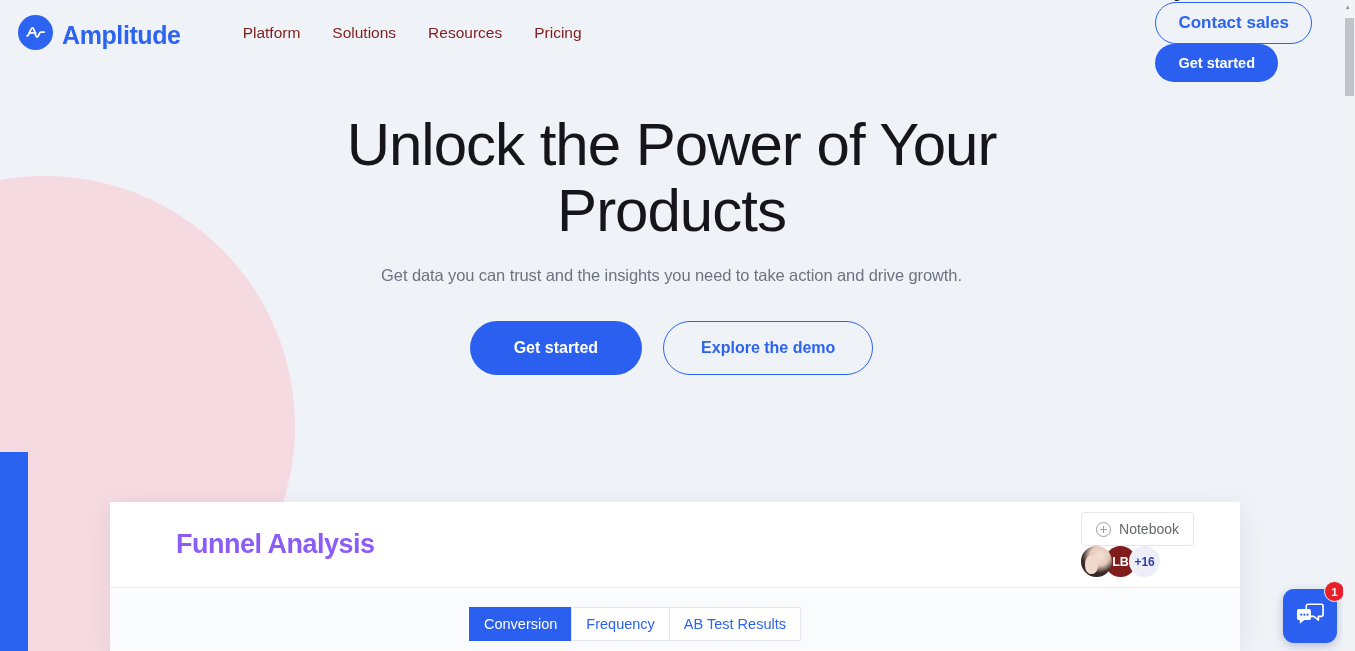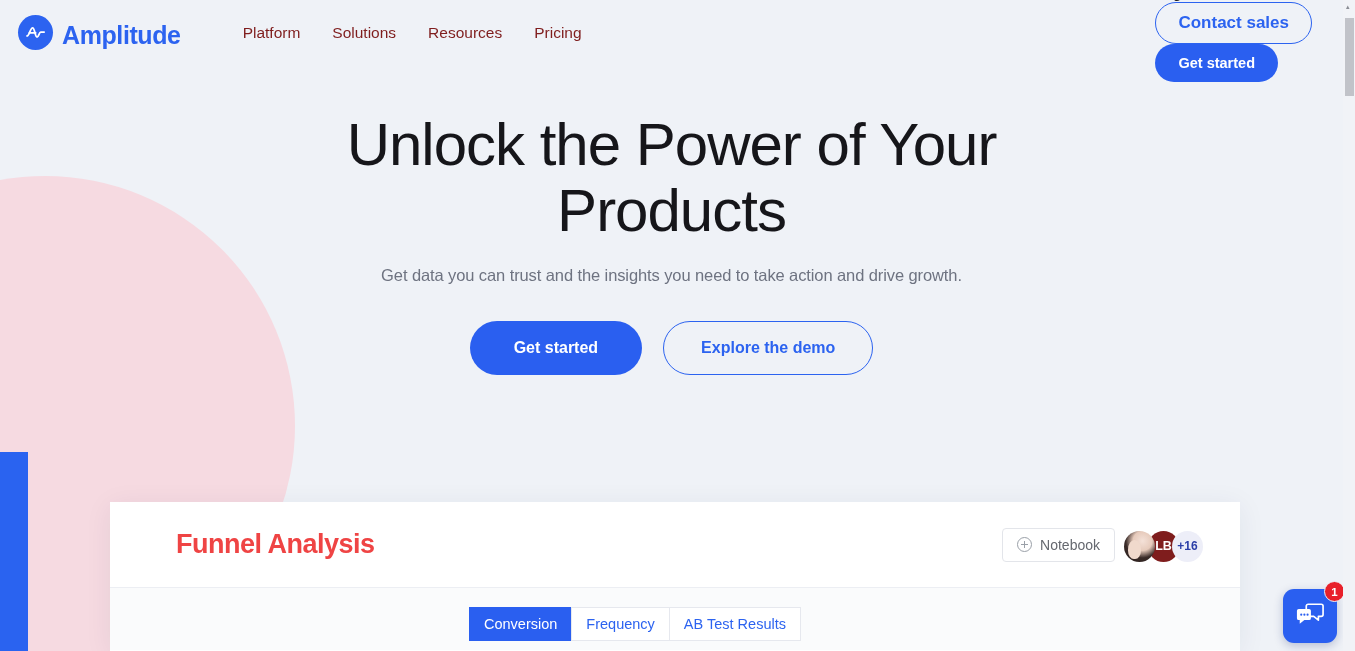--- a/index.html
+++ b/index.html
@@ -188,27 +188,28 @@
     height: 86px;
     display: flex;
     align-items: center;
     padding: 0 37px 0 66px;
     background: #fff;
     border-bottom: 1px solid #eceef3;
   }
   .card-title {
     font-size: 27px;
     font-weight: bold;
-    color: #ef4444;
+    color: #8b5cf6;
     letter-spacing: -0.5px;
   }
   .card-header-right {
     margin-left: auto;
     display: flex;
-    align-items: flex-end;
+    align-items: flex-start;
+    flex-direction: column;
   }
   .notebook-btn {
     display: flex;
     align-items: center;
     gap: 8px;
     border: 1px solid #e3e5ea;
     border-radius: 4px;
     background: #fff;
     padding: 8px 14px;
     font-size: 14px;

